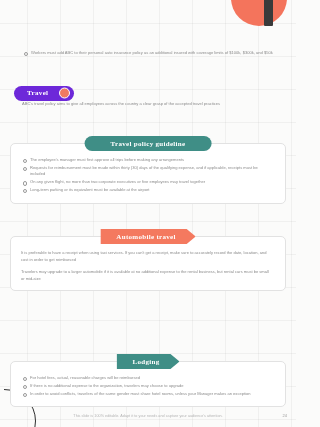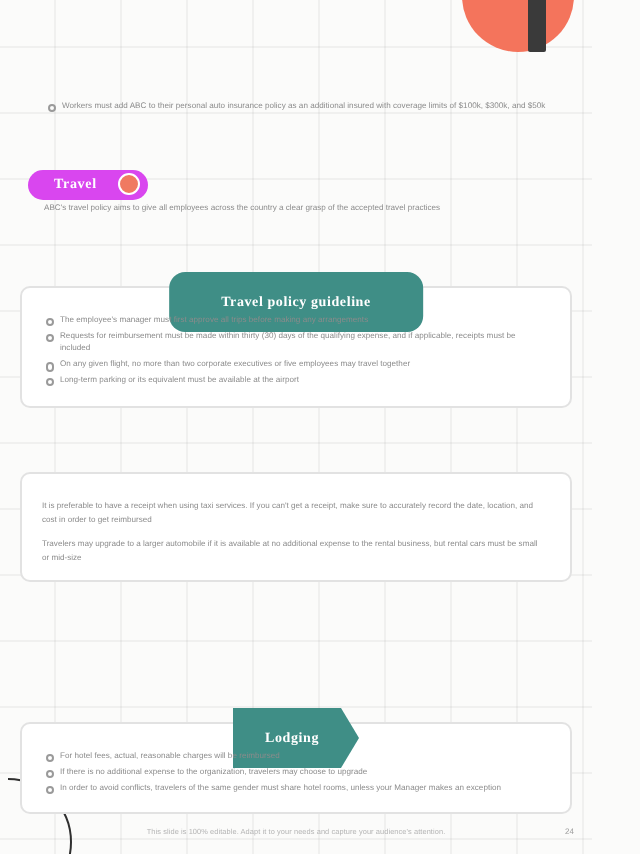--- a/index.html
+++ b/index.html
@@ -127,21 +127,21 @@
   #travel-pill-wrap {
     position: absolute;
     left: 14px;
     top: 81px;
     height: 15px;
   }
   #travel-pill {
     position: relative;
     display: inline-flex;
     align-items: center;
-    background: #d946ef;
+    background: #6d28d9;
     border-radius: 9px;
     height: 15px;
     padding: 0 26px 0 13px;
     color: #ffffff;
     font-family: "Liberation Serif", serif;
     font-weight: bold;
     font-size: 7px;
     letter-spacing: .35px;
   }
   #travel-pill-dot {
@@ -187,21 +187,21 @@
     line-height: 6.6px;
   }
   .card-body p:last-child { margin-bottom: 0; }
 
   
   .banner {
     position: absolute;
     top: -8px;
     left: 50%;
     transform: translateX(-50%);
-    height: 30px;
+    height: 15px;
     display: flex;
     align-items: center;
     justify-content: center;
     color: #ffffff;
     font-family: "Liberation Serif", serif;
     font-weight: bold;
     font-size: 7px;
     letter-spacing: .3px;
     white-space: nowrap;
   }
@@ -274,20 +274,23 @@
       <ul class="bullets">
         <li>The employee's manager must first approve all trips before making any arrangements</li>
         <li>Requests for reimbursement must be made within thirty (30) days of the qualifying expense, and if applicable, receipts must be included</li>
         <li>On any given flight, no more than two corporate executives or five employees may travel together</li>
         <li>Long-term parking or its equivalent must be available  at the airport</li>
       </ul>
     </div>
   </div>
 
   <div class="card" id="card-auto">
+    <div class="banner arrow coral">
+      <span>Automobile travel</span>
+    </div>
     <div class="card-body">
       <p>It is preferable to have a receipt when using taxi services. If you can't get a receipt, make sure to accurately record the date, location, and cost in order to get reimbursed</p>
       <p>Travelers may upgrade to a larger automobile if it is available  at no additional  expense to the rental business, but rental cars must be small or mid-size</p>
     </div>
   </div>
 
   <div class="card" id="card-lodging">
     <div class="banner arrow teal">
       <span>Lodging</span>
     </div>

